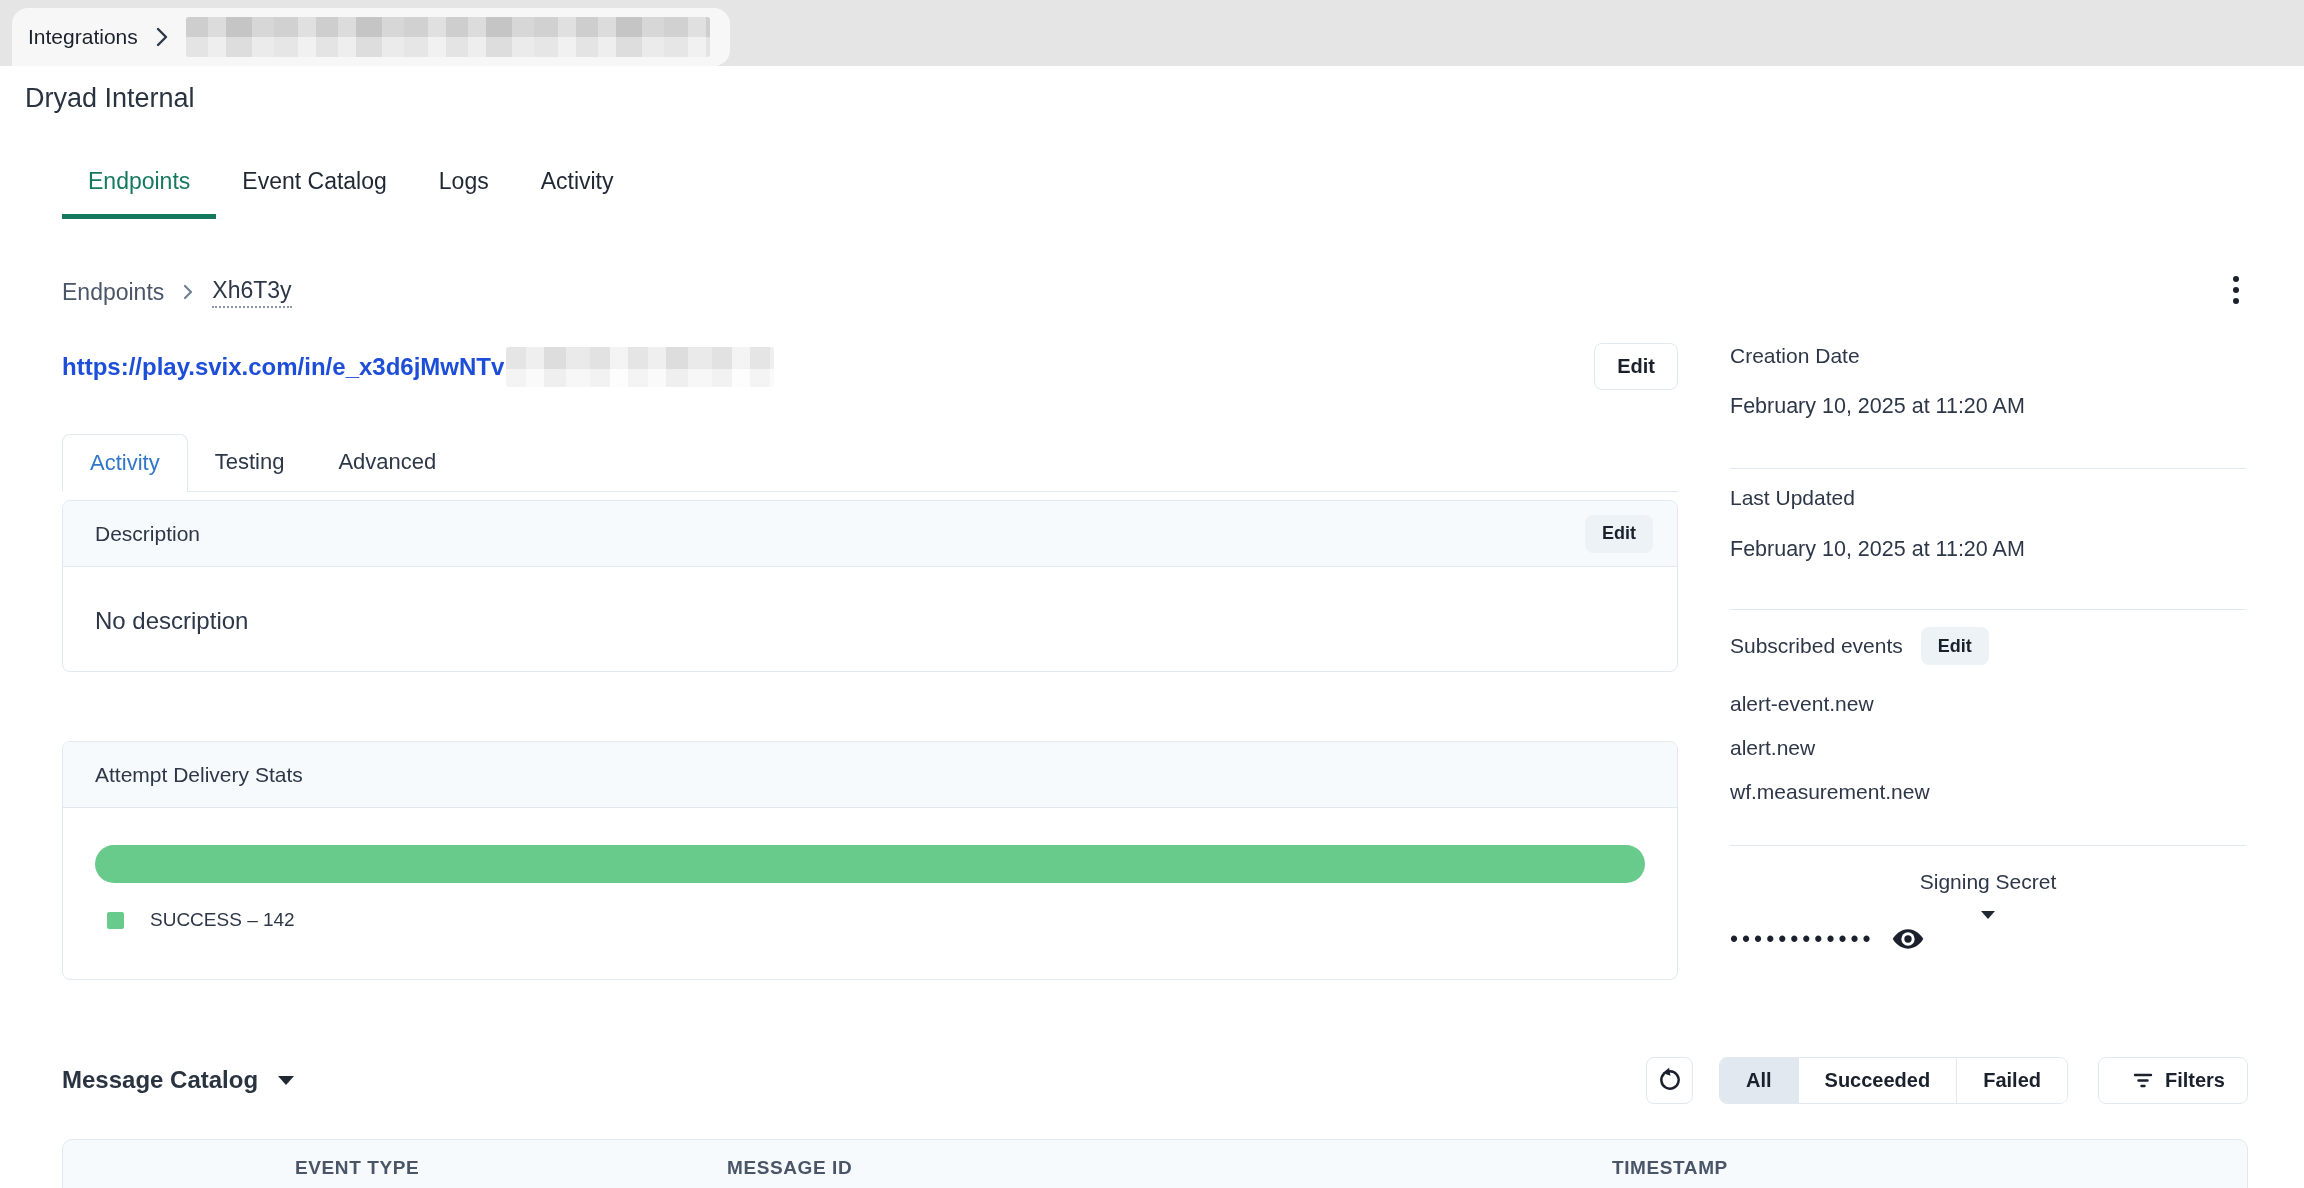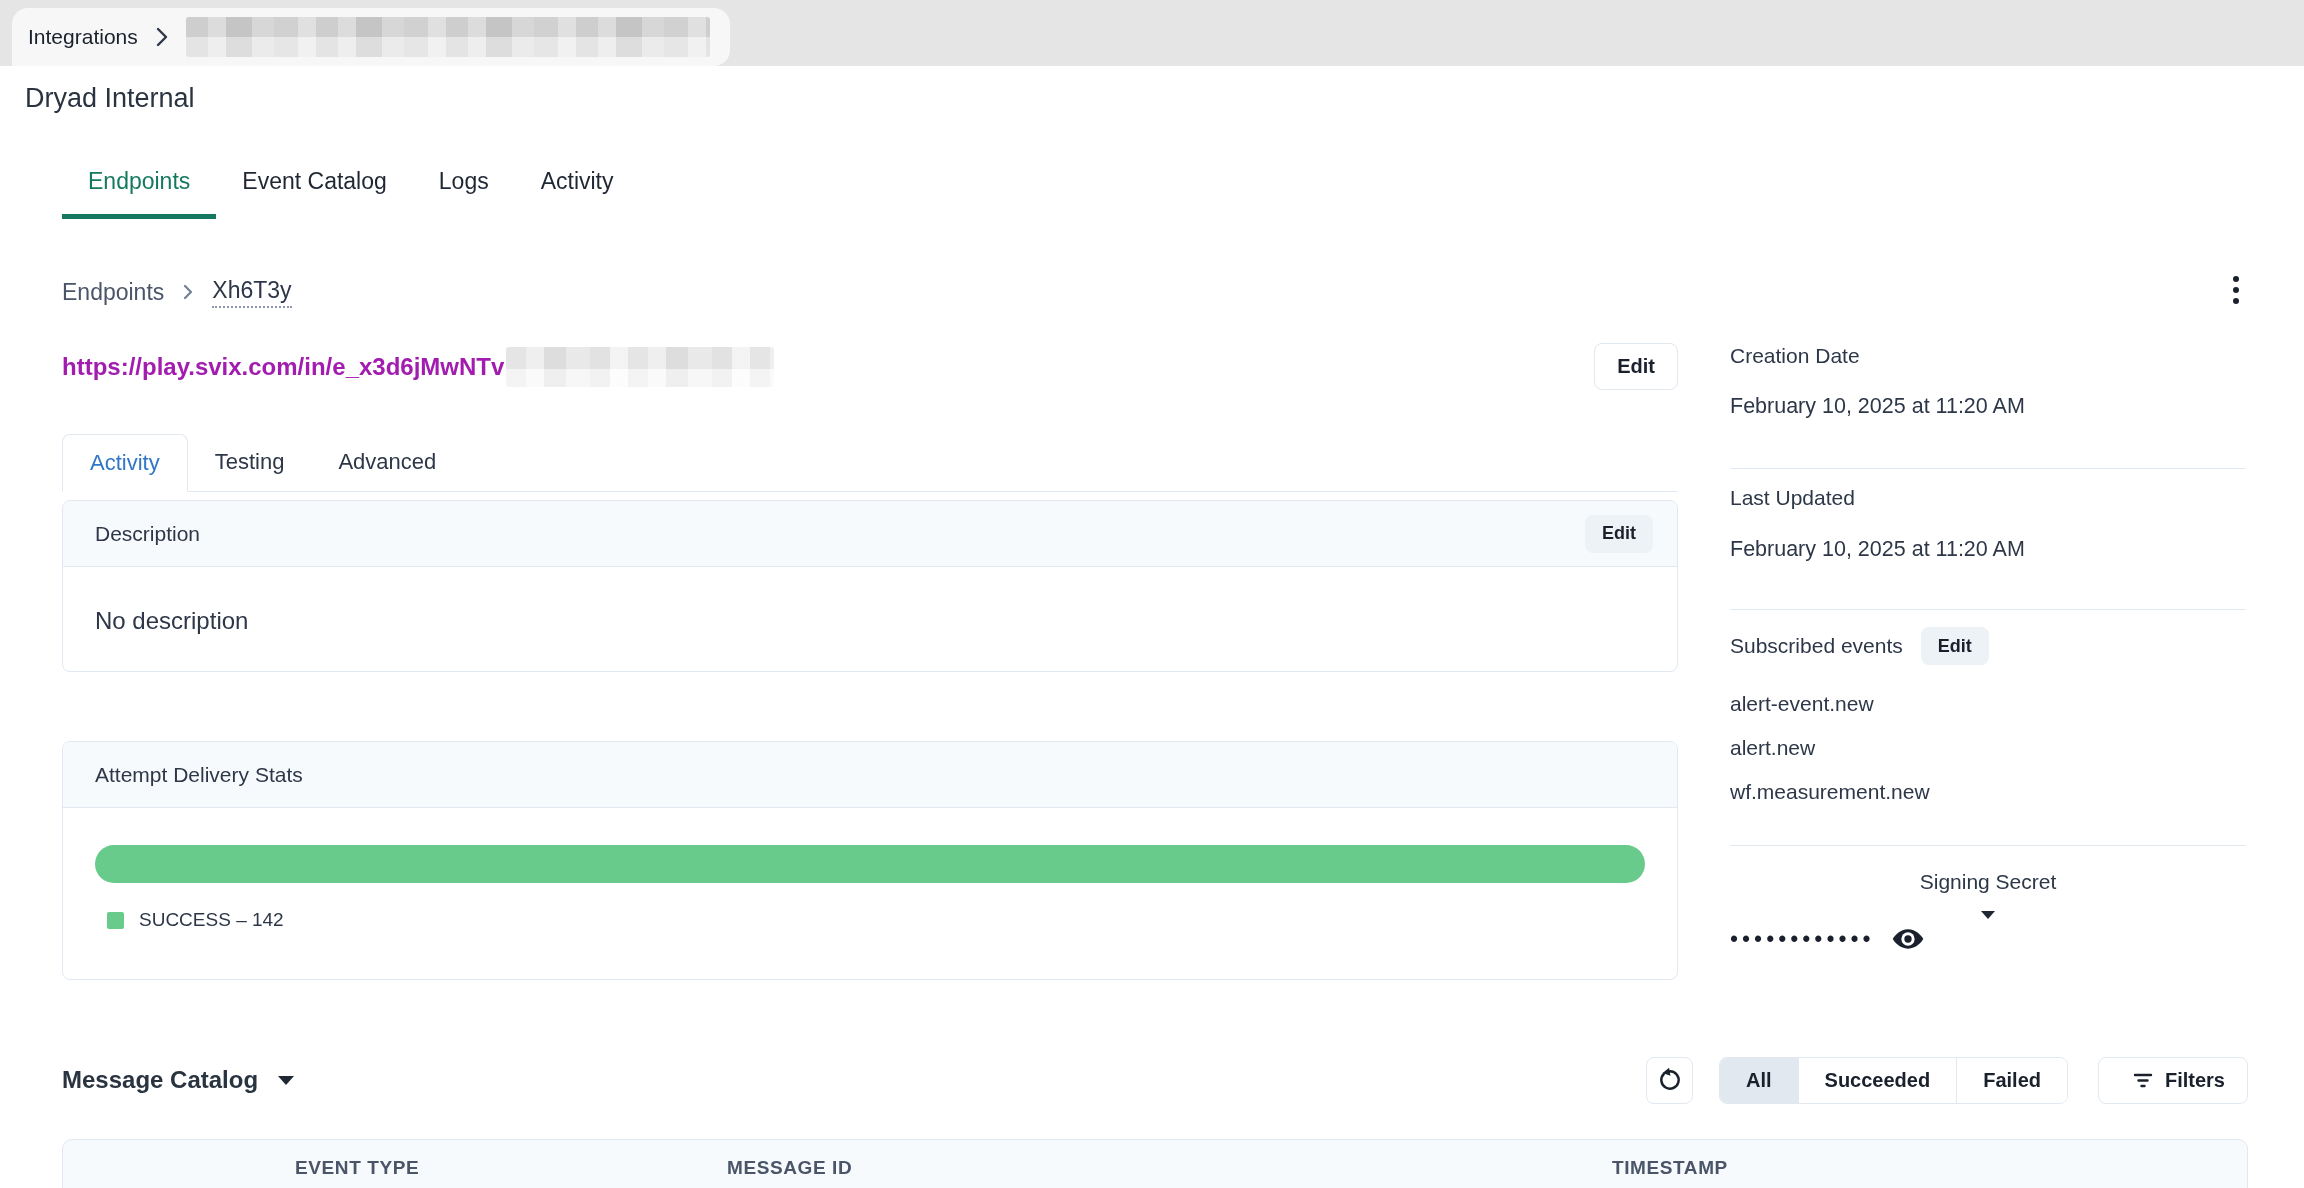--- a/index.html
+++ b/index.html
@@ -35,21 +35,21 @@
   .ep-breadcrumb { display:flex; align-items:center; gap:16px; height:30px; }
   .ep-breadcrumb .root { font-size:23px; color:#4A5568; cursor:pointer; }
   .ep-breadcrumb .current { font-size:23px; color:#2D3748; border-bottom:2px dotted #8b97a8; padding-bottom:2px; cursor:pointer; }
   .kebab { position:absolute; left:2228px; top:-10px; width:16px; height:46px;
     display:flex; flex-direction:column; align-items:center; justify-content:center; gap:5px; cursor:pointer; }
   .kebab i { width:6px; height:6px; border-radius:50%; background:#1A202C; }
 
   
   .url-row { display:flex; align-items:center; justify-content:space-between; margin-top:36px; height:47px; }
   .url-wrap { display:flex; align-items:center; }
-  .url-text { font-size:24px; font-weight:bold; color:#a21caf; }
+  .url-text { font-size:24px; font-weight:bold; color:#1d4ed8; }
   .url-blur { width:268px; height:40px; margin-left:2px; border-radius:3px;
     background:
       linear-gradient(0deg, rgba(255,255,255,.4) 0 45%, rgba(0,0,0,.03) 45% 100%),
       repeating-linear-gradient(90deg,#ececec 0 20px,#f7f7f7 20px 38px,#e4e4e4 38px 60px,#f1f1f1 60px 84px,#e9e9e9 84px 104px,#fbfbfb 104px 122px); }
   .btn-outline { display:inline-flex; align-items:center; justify-content:center; gap:10px;
     height:47px; padding:0 22px; background:#fff; border:1px solid #E2E8F0; border-radius:8px;
     font-size:20px; font-weight:bold; color:#1A202C; font-family:inherit; cursor:pointer; }
 
   
   .sub-tabs { display:flex; margin-top:44px; border-bottom:1px solid #E2E8F0; }
@@ -62,21 +62,21 @@
   .card-header { background:#F7FAFC; border-bottom:1px solid #E2E8F0; height:66px;
     display:flex; align-items:center; justify-content:space-between; padding:0 24px 0 32px; }
   .card-header .card-title { font-size:21px; color:#2D3748; }
   .chip { background:#EDF2F7; border:none; border-radius:8px; height:38px; padding:0 17px;
     font-size:18px; font-weight:bold; color:#1A202C; font-family:inherit; cursor:pointer; }
   .desc-body { padding:40px 32px 36px 32px; font-size:24px; color:#2D3748; }
 
   .stats-card { margin-top:69px; }
   .stats-body { padding:37px 32px 48px 32px; }
   .stats-bar { height:38px; border-radius:19px; background:#69CB8B; width:100%; }
-  .legend { display:flex; align-items:center; gap:15px; margin:26px 0 0 12px; }
+  .legend { display:flex; align-items:center; gap:26px; margin:26px 0 0 12px; }
   .legend .sq { width:17px; height:17px; background:#69CB8B; border-radius:2px; }
   .legend .legend-label { font-size:19px; color:#2D3748; }
 
   
   .right-col { position:absolute; left:1730px; top:66px; width:516px; }
   .rc-label { font-size:21px; color:#2D3748; line-height:26px; }
   .rc-value { font-size:21.5px; color:#2D3748; line-height:26px; margin-top:24px; }
   .rc-div { border:none; border-top:1px solid #E2E8F0; }
   .div1 { margin-top:49px; } .div2 { margin-top:47px; } .div3 { margin-top:42px; }
   .sec2-label { margin-top:16px; } .sec2-value { margin-top:25px; }

